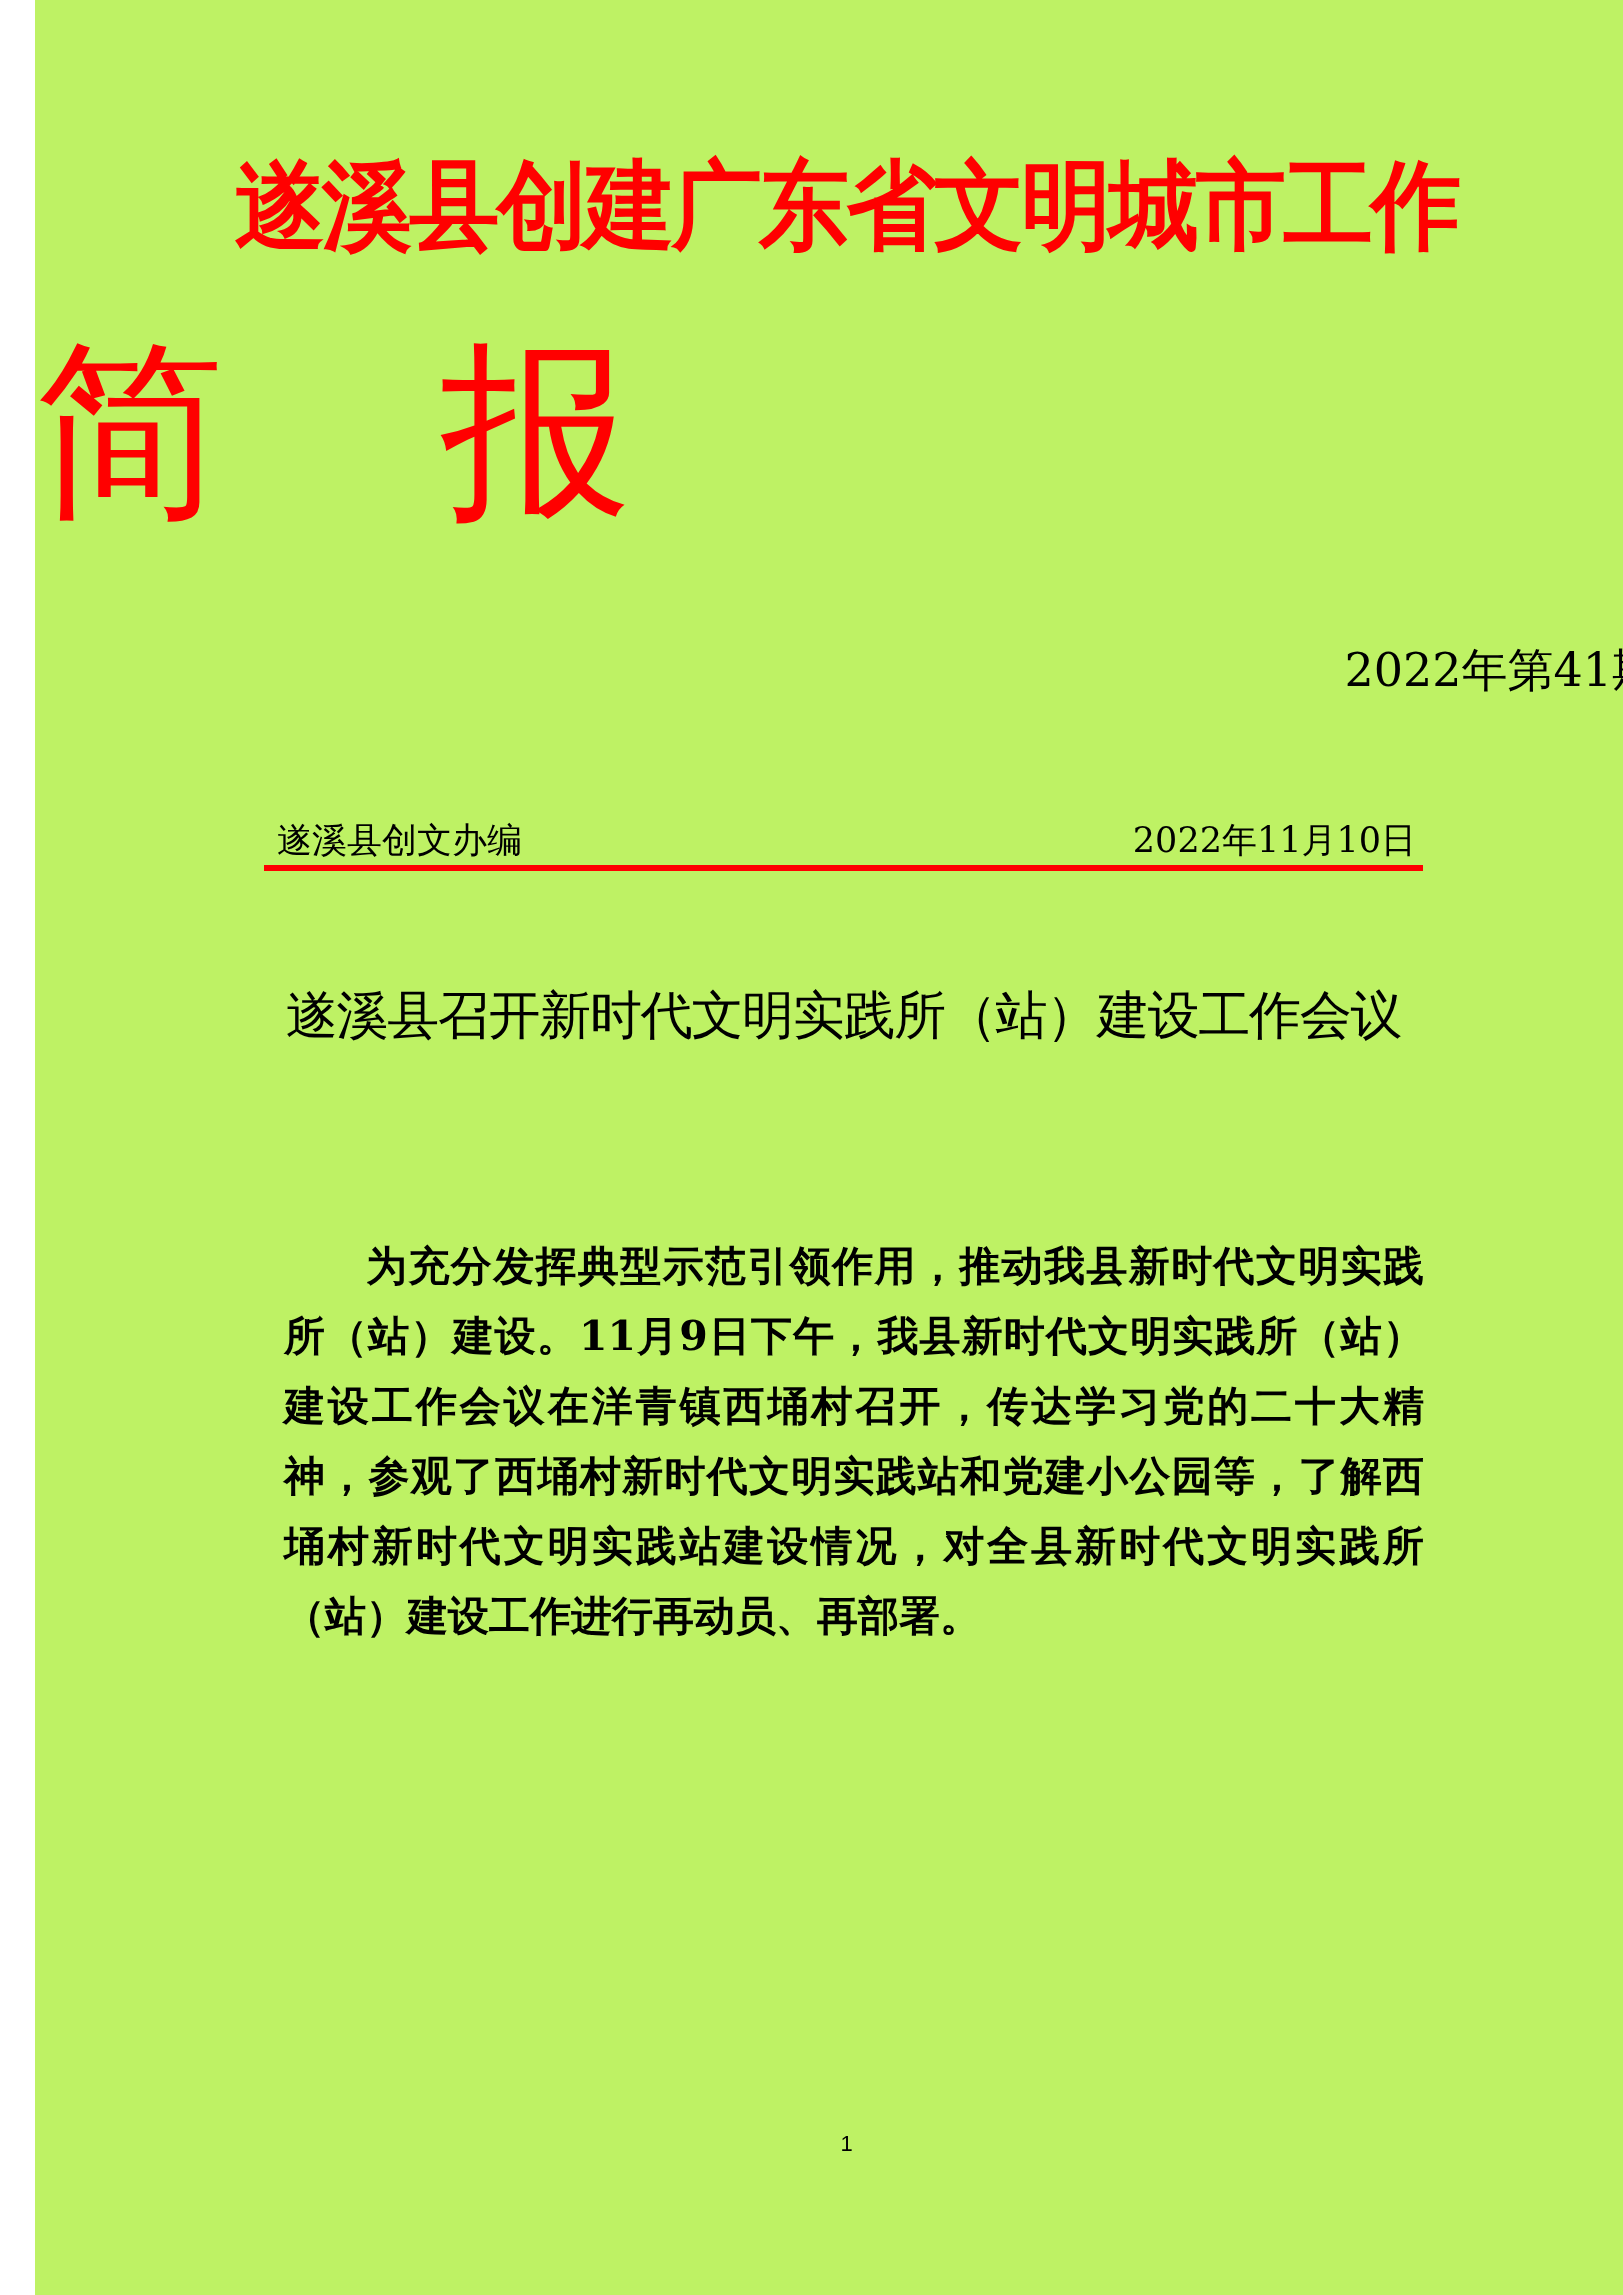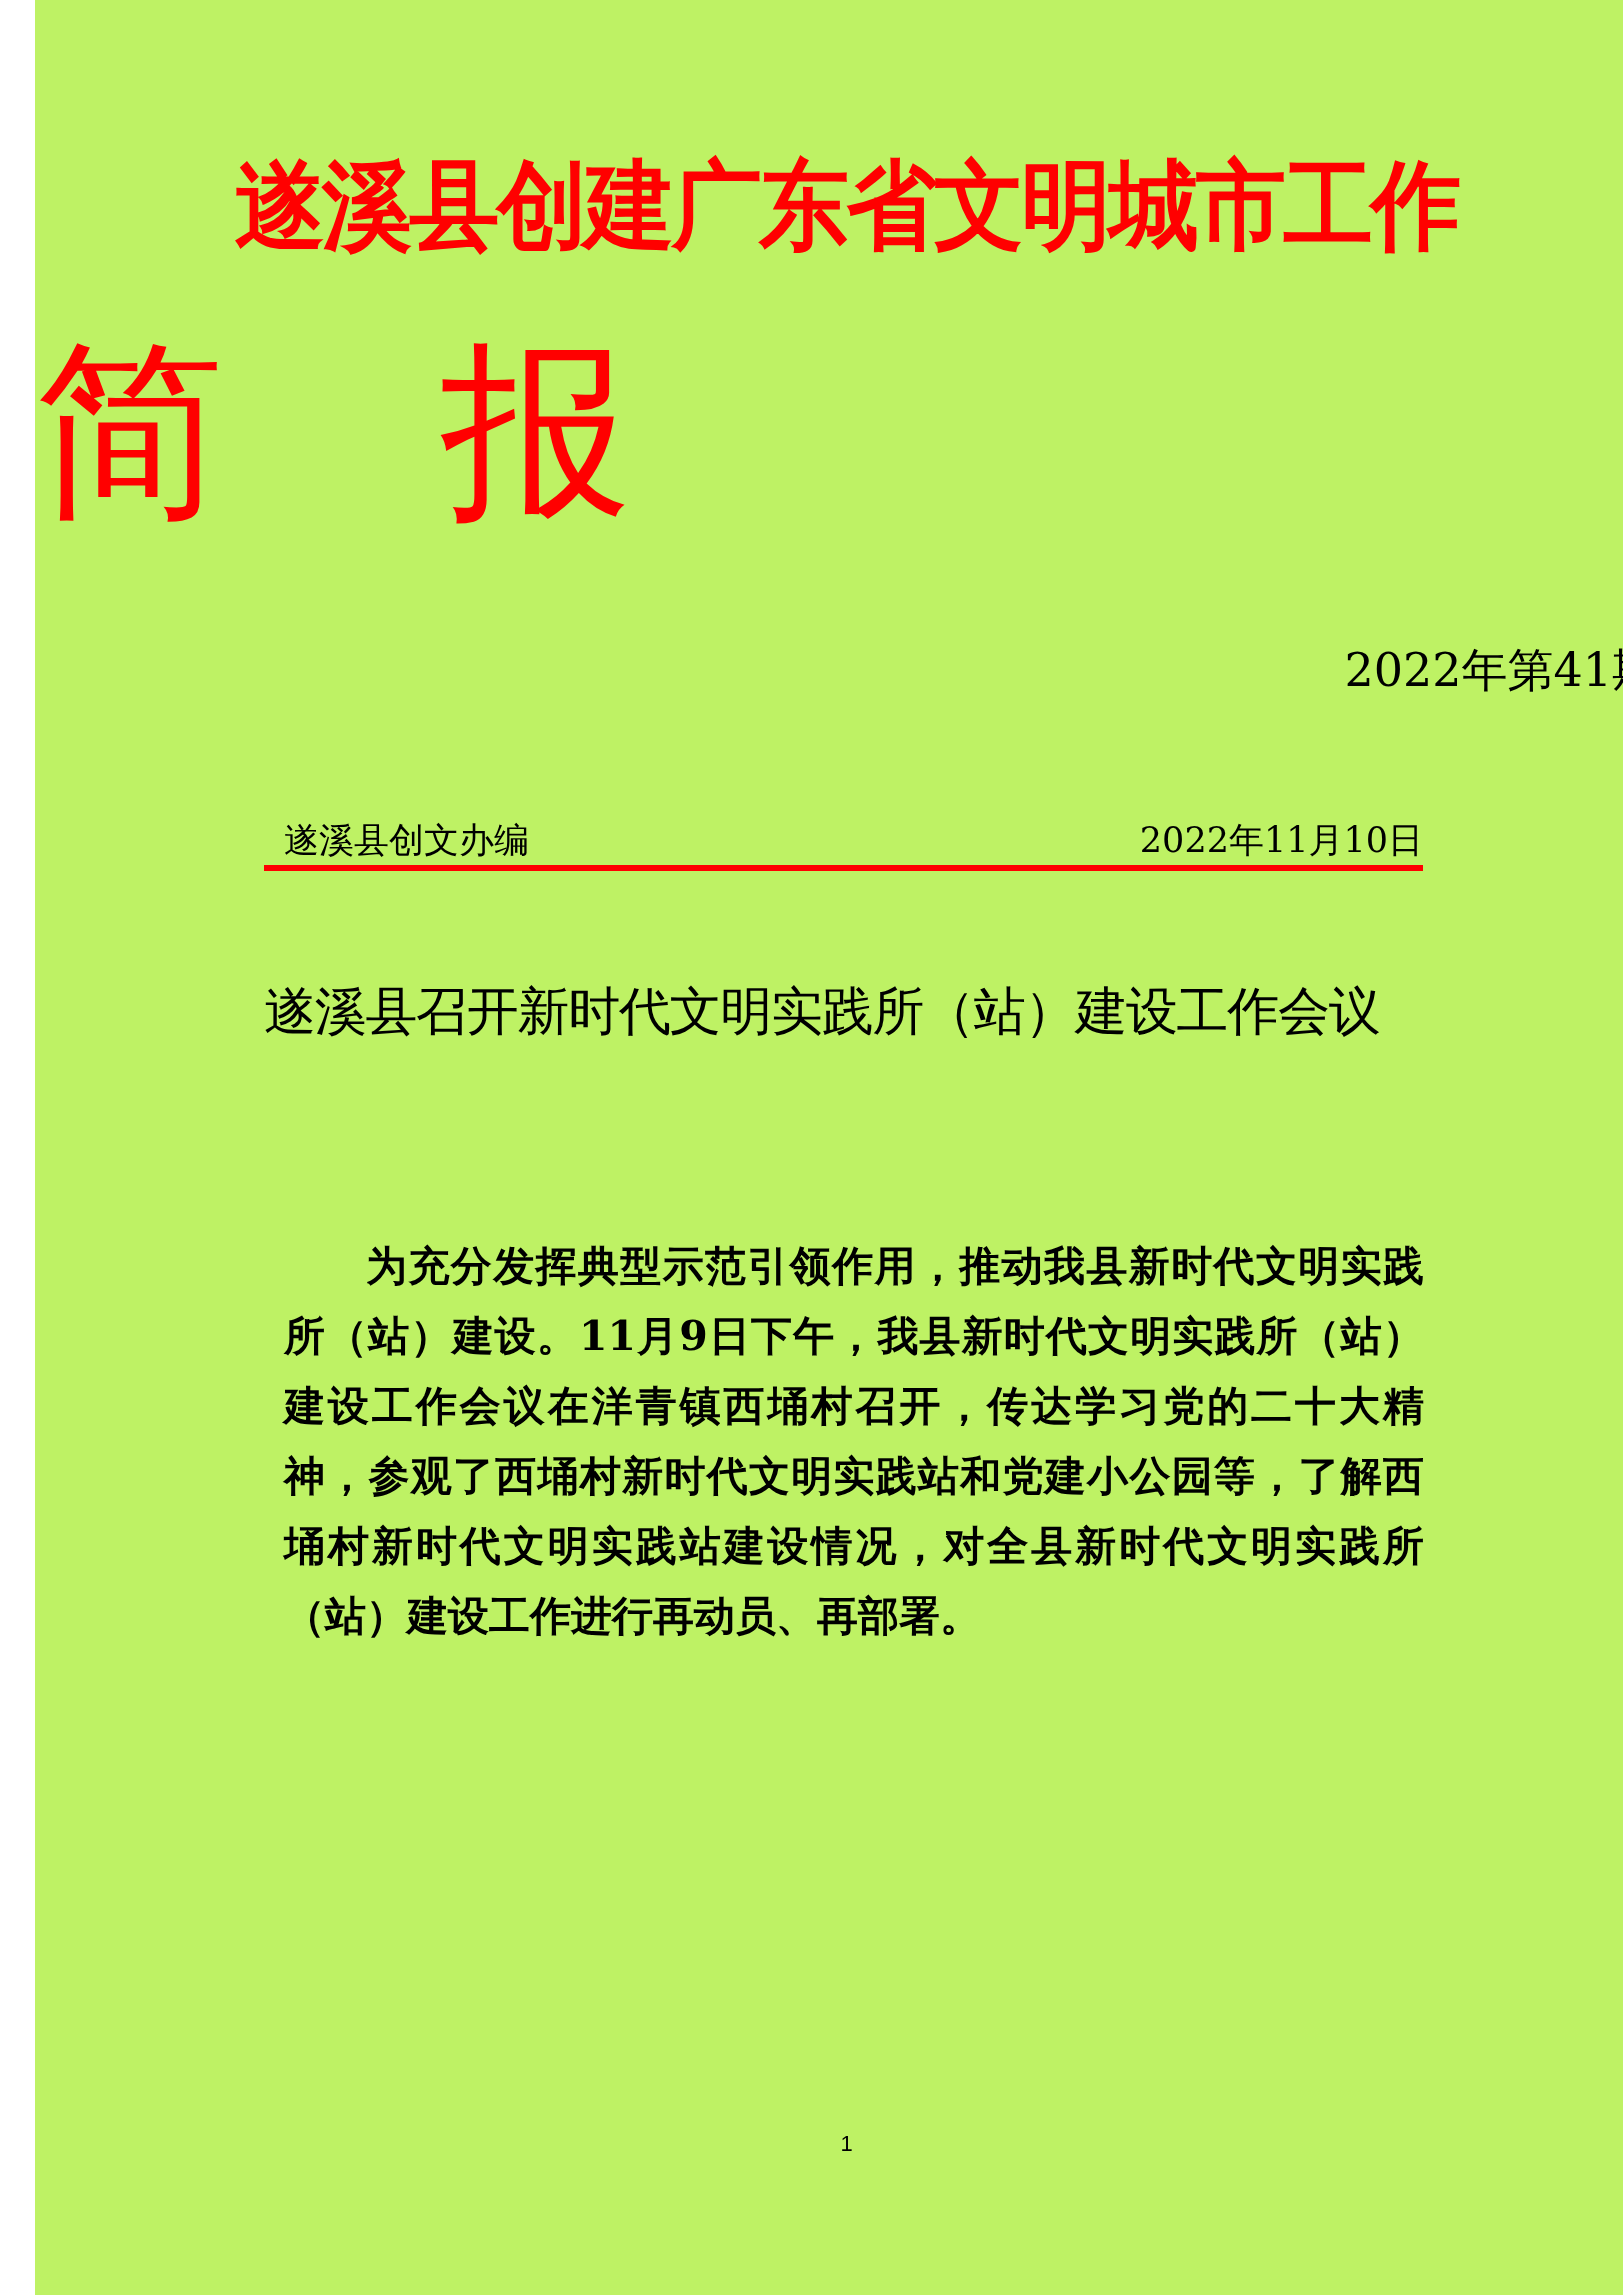--- a/index.html
+++ b/index.html
@@ -15,30 +15,30 @@
     position: absolute; left: 0; width: 1623px; top: 327px; 
     color: #ff0000; font-family: "DejaVu Serif", serif; font-size: 190px; line-height: 209px;
   }
   .jianbao span { display: inline-block; }
   .jianbao .gap { display: inline-block; width: 216px; }
   .issue {
     position: absolute; left: 0; width: 1623px; top: 641px; text-align: right;
     color: #000; font-family: "DejaVu Serif", serif; font-size: 46px; line-height: 59px;
   }
   .pubrow {
-    position: absolute; left: 249px; width: 1139px; top: 817px;
+    position: absolute; left: 242px; width: 1139px; top: 817px;
     display: flex; justify-content: space-between; align-items: flex-end;
     font-family: "DejaVu Serif", serif; font-size: 35px; line-height: 46px; color: #000;
   }
   .redline {
     position: absolute; left: 229px; width: 1159px; top: 865px; height: 5.9px; background: #ff0000;
   }
   .art-title {
-    position: absolute; left: 229px; width: 1159px; top: 972px; text-align: left;
-    font-family: Liberation Mono, monospace; font-size: 52px; line-height: 88px; color: #000;
+    position: absolute; left: 229px; width: 1159px; top: 972px; text-align: center;
+    font-family: Liberation Serif, serif; font-size: 52px; line-height: 88px; color: #000;
     letter-spacing: -1.3px;
   }
   .body {
     position: absolute; left: 249px; width: 1140px; top: 1231px;
     font-family: "DejaVu Serif", serif; font-size: 41px; line-height: 70px; color: #000;
     text-align: justify; text-justify: inter-character; font-weight: bold;
   }
   .body p { margin: 0; text-indent: 2em; }
   .pagenum {
     position: absolute; left: 0; width: 1623px; top: 2127px; text-align: center;

